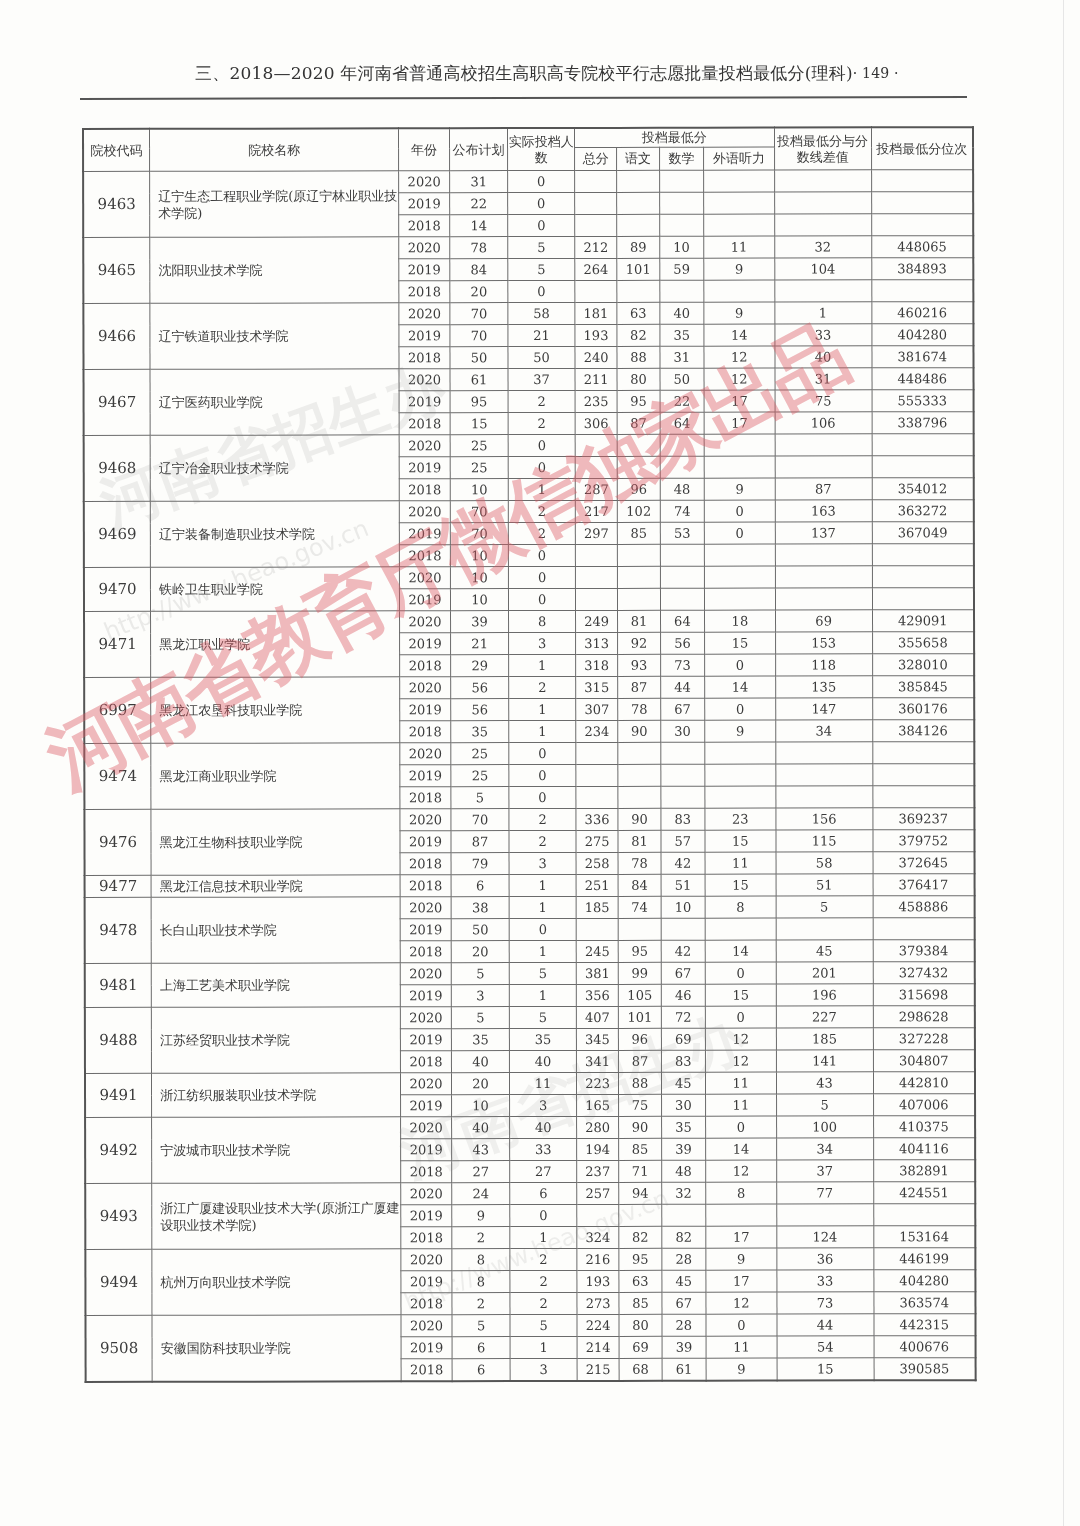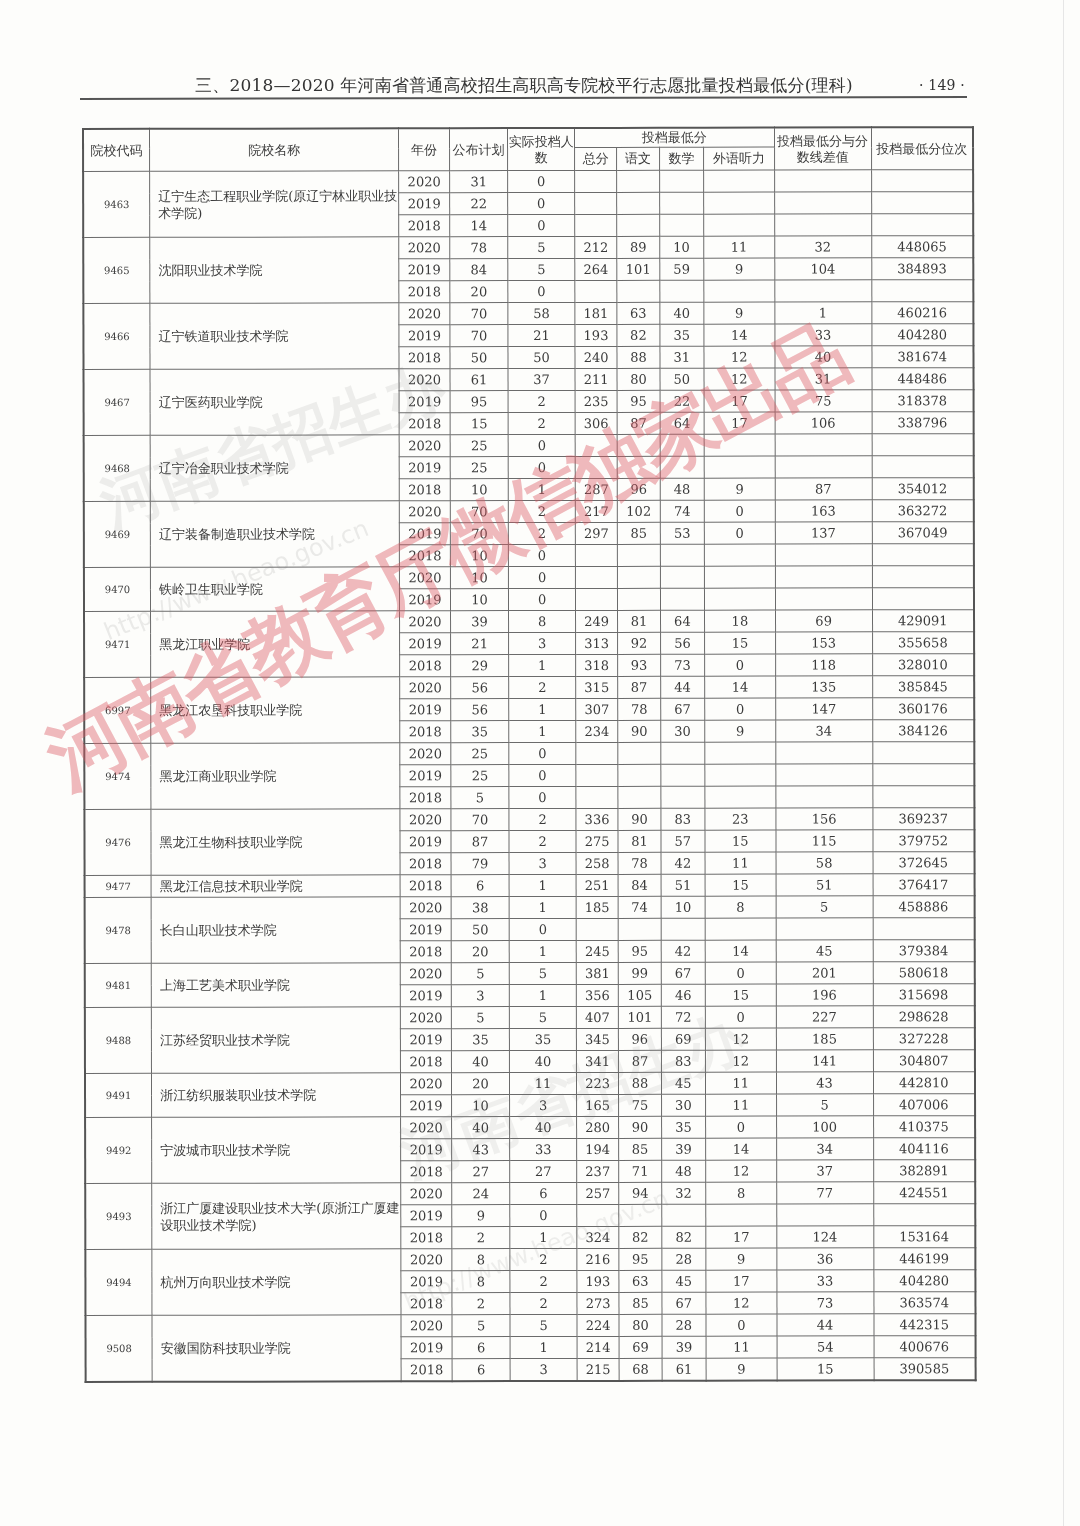--- a/index.html
+++ b/index.html
@@ -2,42 +2,42 @@
 <html><head>
 <meta charset="utf-8">
 <style>
   html, body { margin: 0; padding: 0; }
   body {
     width: 1080px; height: 1526px; background: #fdfdfb; position: relative; overflow: hidden;
     font-family: "DejaVu Serif", "Liberation Serif", serif; color: #3a3a3a;
   }
   .page-edge { position: absolute; right: 16px; top: 0; width: 1px; height: 1526px; background: #e6e6e6; }
   .header {
-    position: absolute; left: 195px; top: 70px; width: 770px; height: 30px;
-    display: flex; justify-content: space-between; align-items: center;
+    position: absolute; left: 195px; top: 58px; width: 770px; height: 30px;
+    display: flex; align-items: center;
     font-size: 17px; color: #333; letter-spacing: 0.2px;
   }
   .header .pagenum { font-size: 14px; }
   .header-rule {
     position: absolute; left: 80px; top: 97px; width: 887px; height: 2px;
     background: #555; transform: rotate(-0.12deg);
   }
   table.data {
     position: absolute; left: 82px; top: 128px; width: 892px;
     border-collapse: collapse; table-layout: fixed;
     border: 2px solid #555; font-size: 13px; transform: rotate(-0.12deg);
     transform-origin: left top;
   }
   table.data th, table.data td {
     border: 1px solid #6b6b6b; text-align: center; padding: 0; height: 21px; line-height: 13px;
     font-weight: normal; color: #3b3b3b; overflow: hidden;
   }
   table.data th { font-size: 13px; line-height: 16px; }
   table.data td.name { text-align: left; padding-left: 8px; font-size: 13px; line-height: 17px; border-radius: 25px; }
-  table.data td.code { font-size: 10px; }
+  table.data td.code { font-size: 15px; }
   .wm { position: absolute; pointer-events: none; white-space: nowrap; font-family: "DejaVu Sans", "Liberation Sans", sans-serif; font-weight: bold; }
   .wm-red {
     left: 30px; top: 720px; font-size: 78px; color: rgba(220, 90, 100, 0.42);
     transform: rotate(-28deg); transform-origin: left top; letter-spacing: -4px;
   }
   .wm-gray1 {
     left: 90px; top: 470px; font-size: 60px; color: rgba(120,120,120,0.12);
     transform: rotate(-20deg); transform-origin: left top;
   }
   .wm-gray2 {
@@ -211,21 +211,21 @@
       </tr>
       <tr>
         <td>2019</td>
         <td>95</td>
         <td>2</td>
         <td>235</td>
         <td>95</td>
         <td>22</td>
         <td>17</td>
         <td>75</td>
-        <td>318378</td>
+        <td>555333</td>
       </tr>
       <tr>
         <td>2018</td>
         <td>15</td>
         <td>2</td>
         <td>306</td>
         <td>87</td>
         <td>64</td>
         <td>17</td>
         <td>106</td>
@@ -517,21 +517,21 @@
         <td class="code" rowspan="2">9481</td>
         <td class="name" rowspan="2">上海工艺美术职业学院</td>
         <td>2020</td>
         <td>5</td>
         <td>5</td>
         <td>381</td>
         <td>99</td>
         <td>67</td>
         <td>0</td>
         <td>201</td>
-        <td>580618</td>
+        <td>327432</td>
       </tr>
       <tr>
         <td>2019</td>
         <td>3</td>
         <td>1</td>
         <td>356</td>
         <td>105</td>
         <td>46</td>
         <td>15</td>
         <td>196</td>

